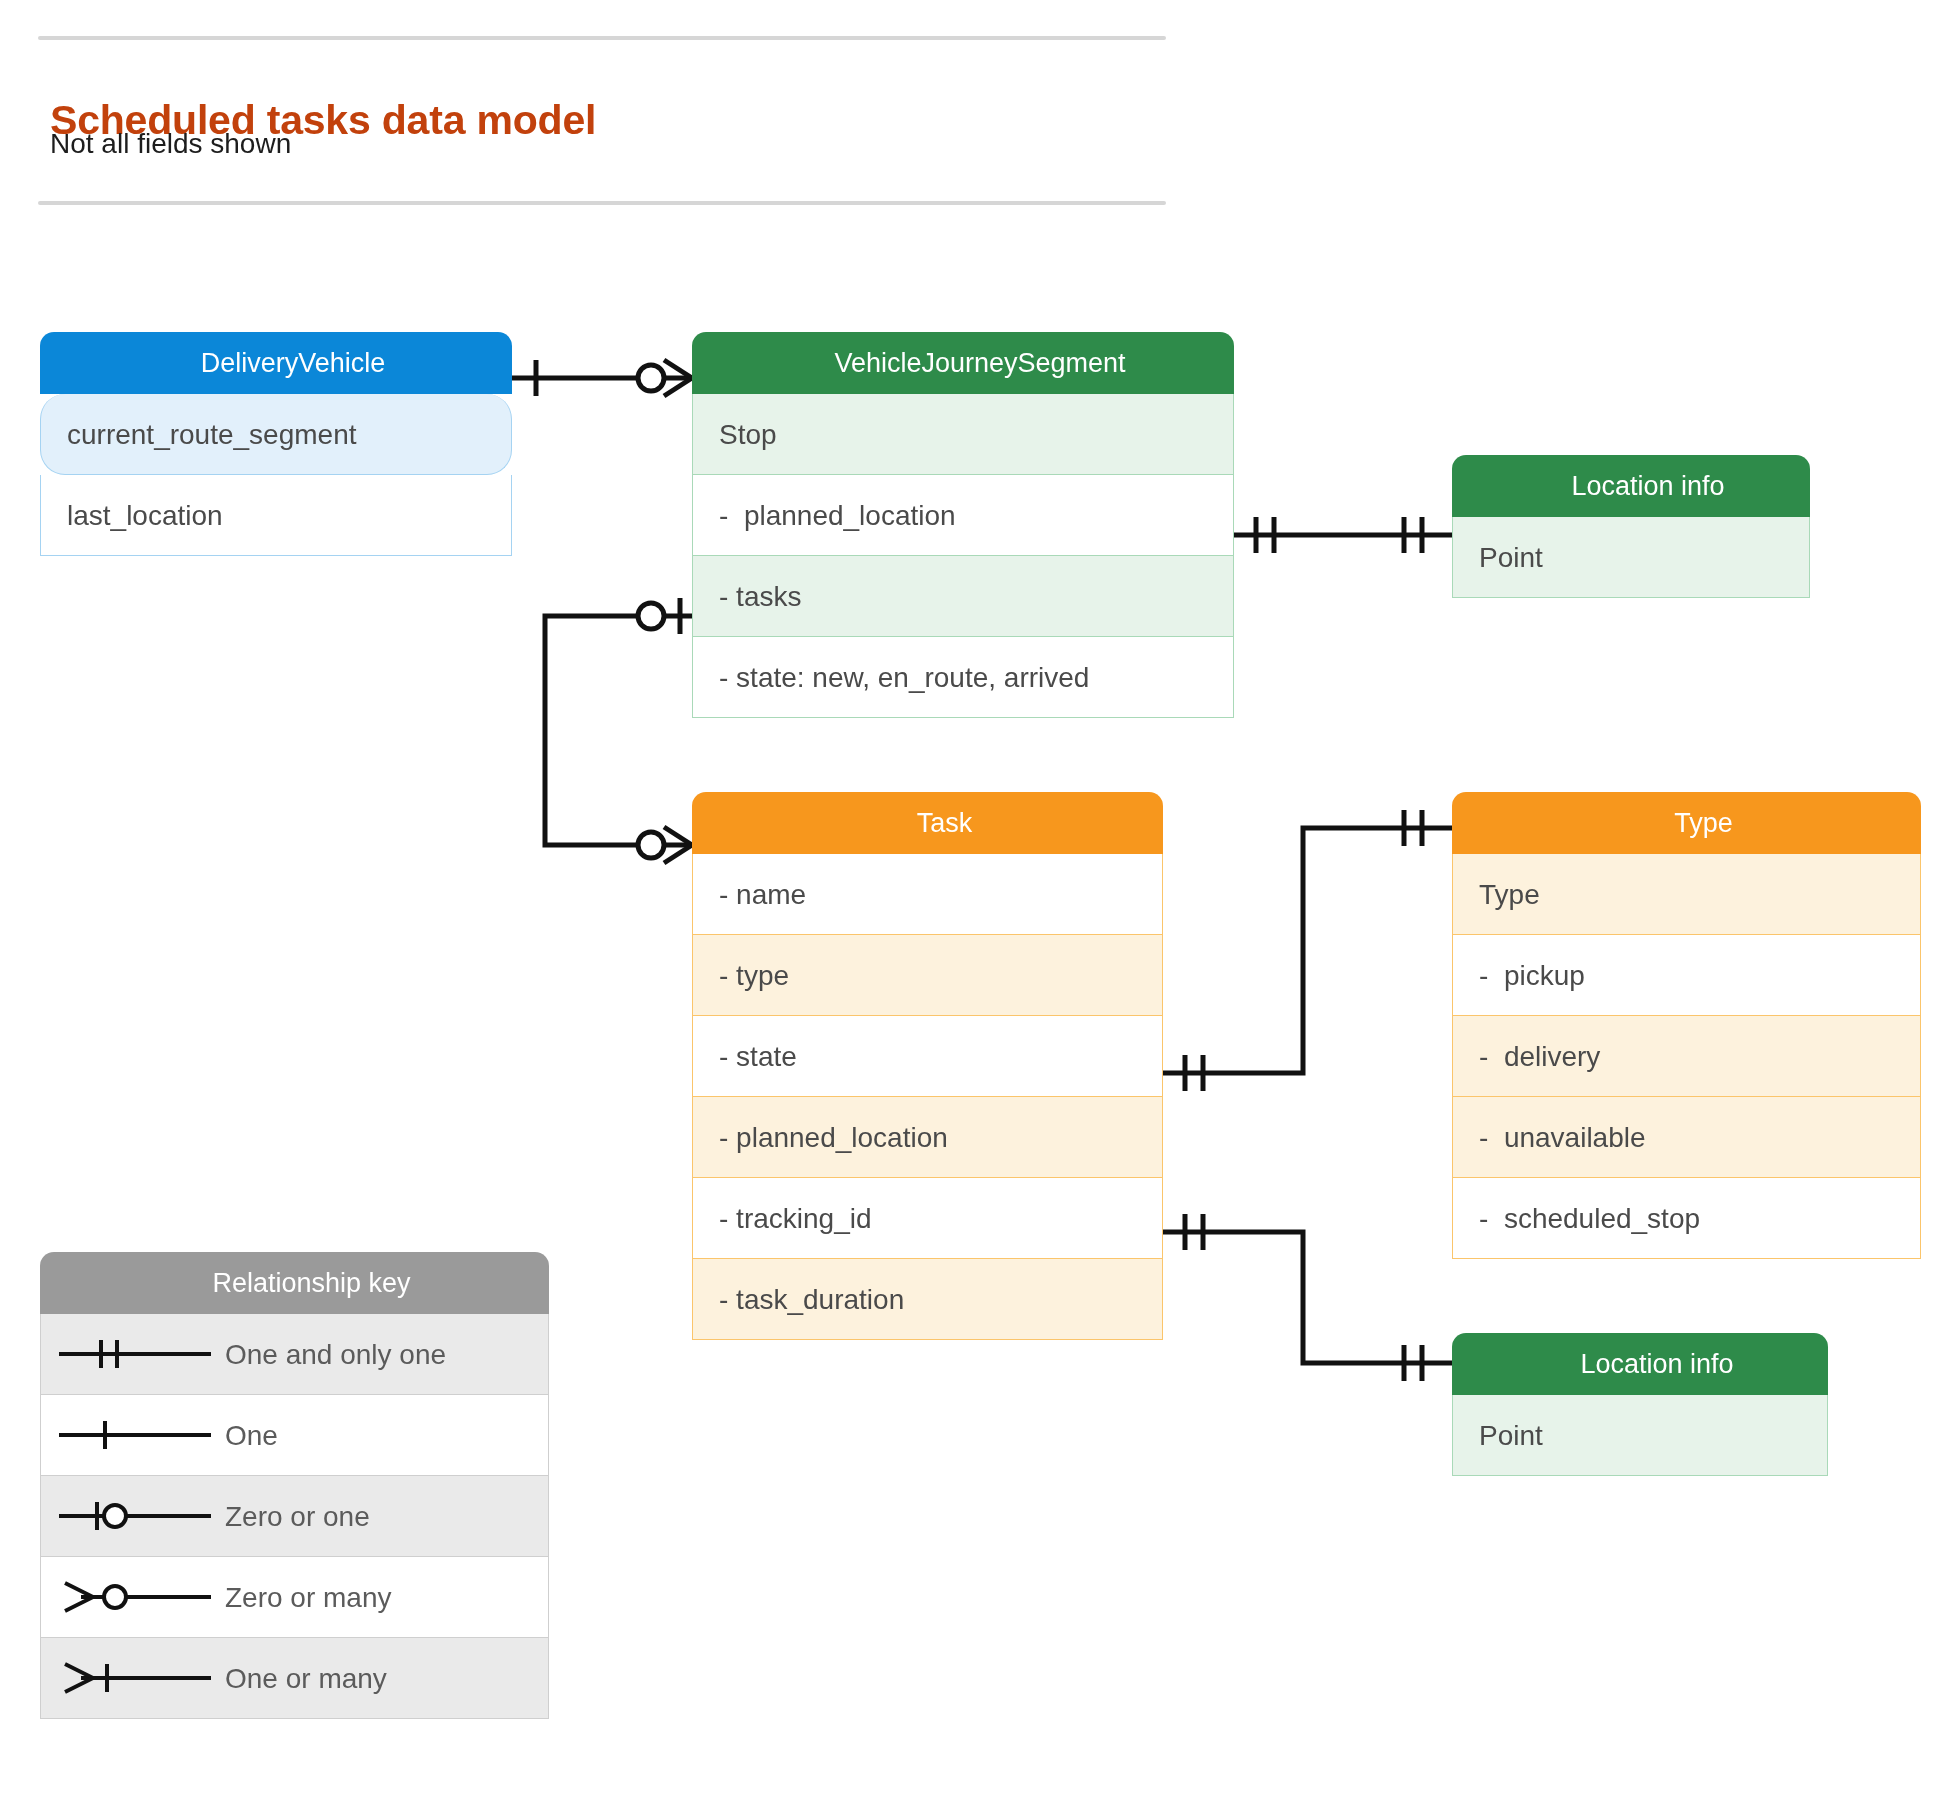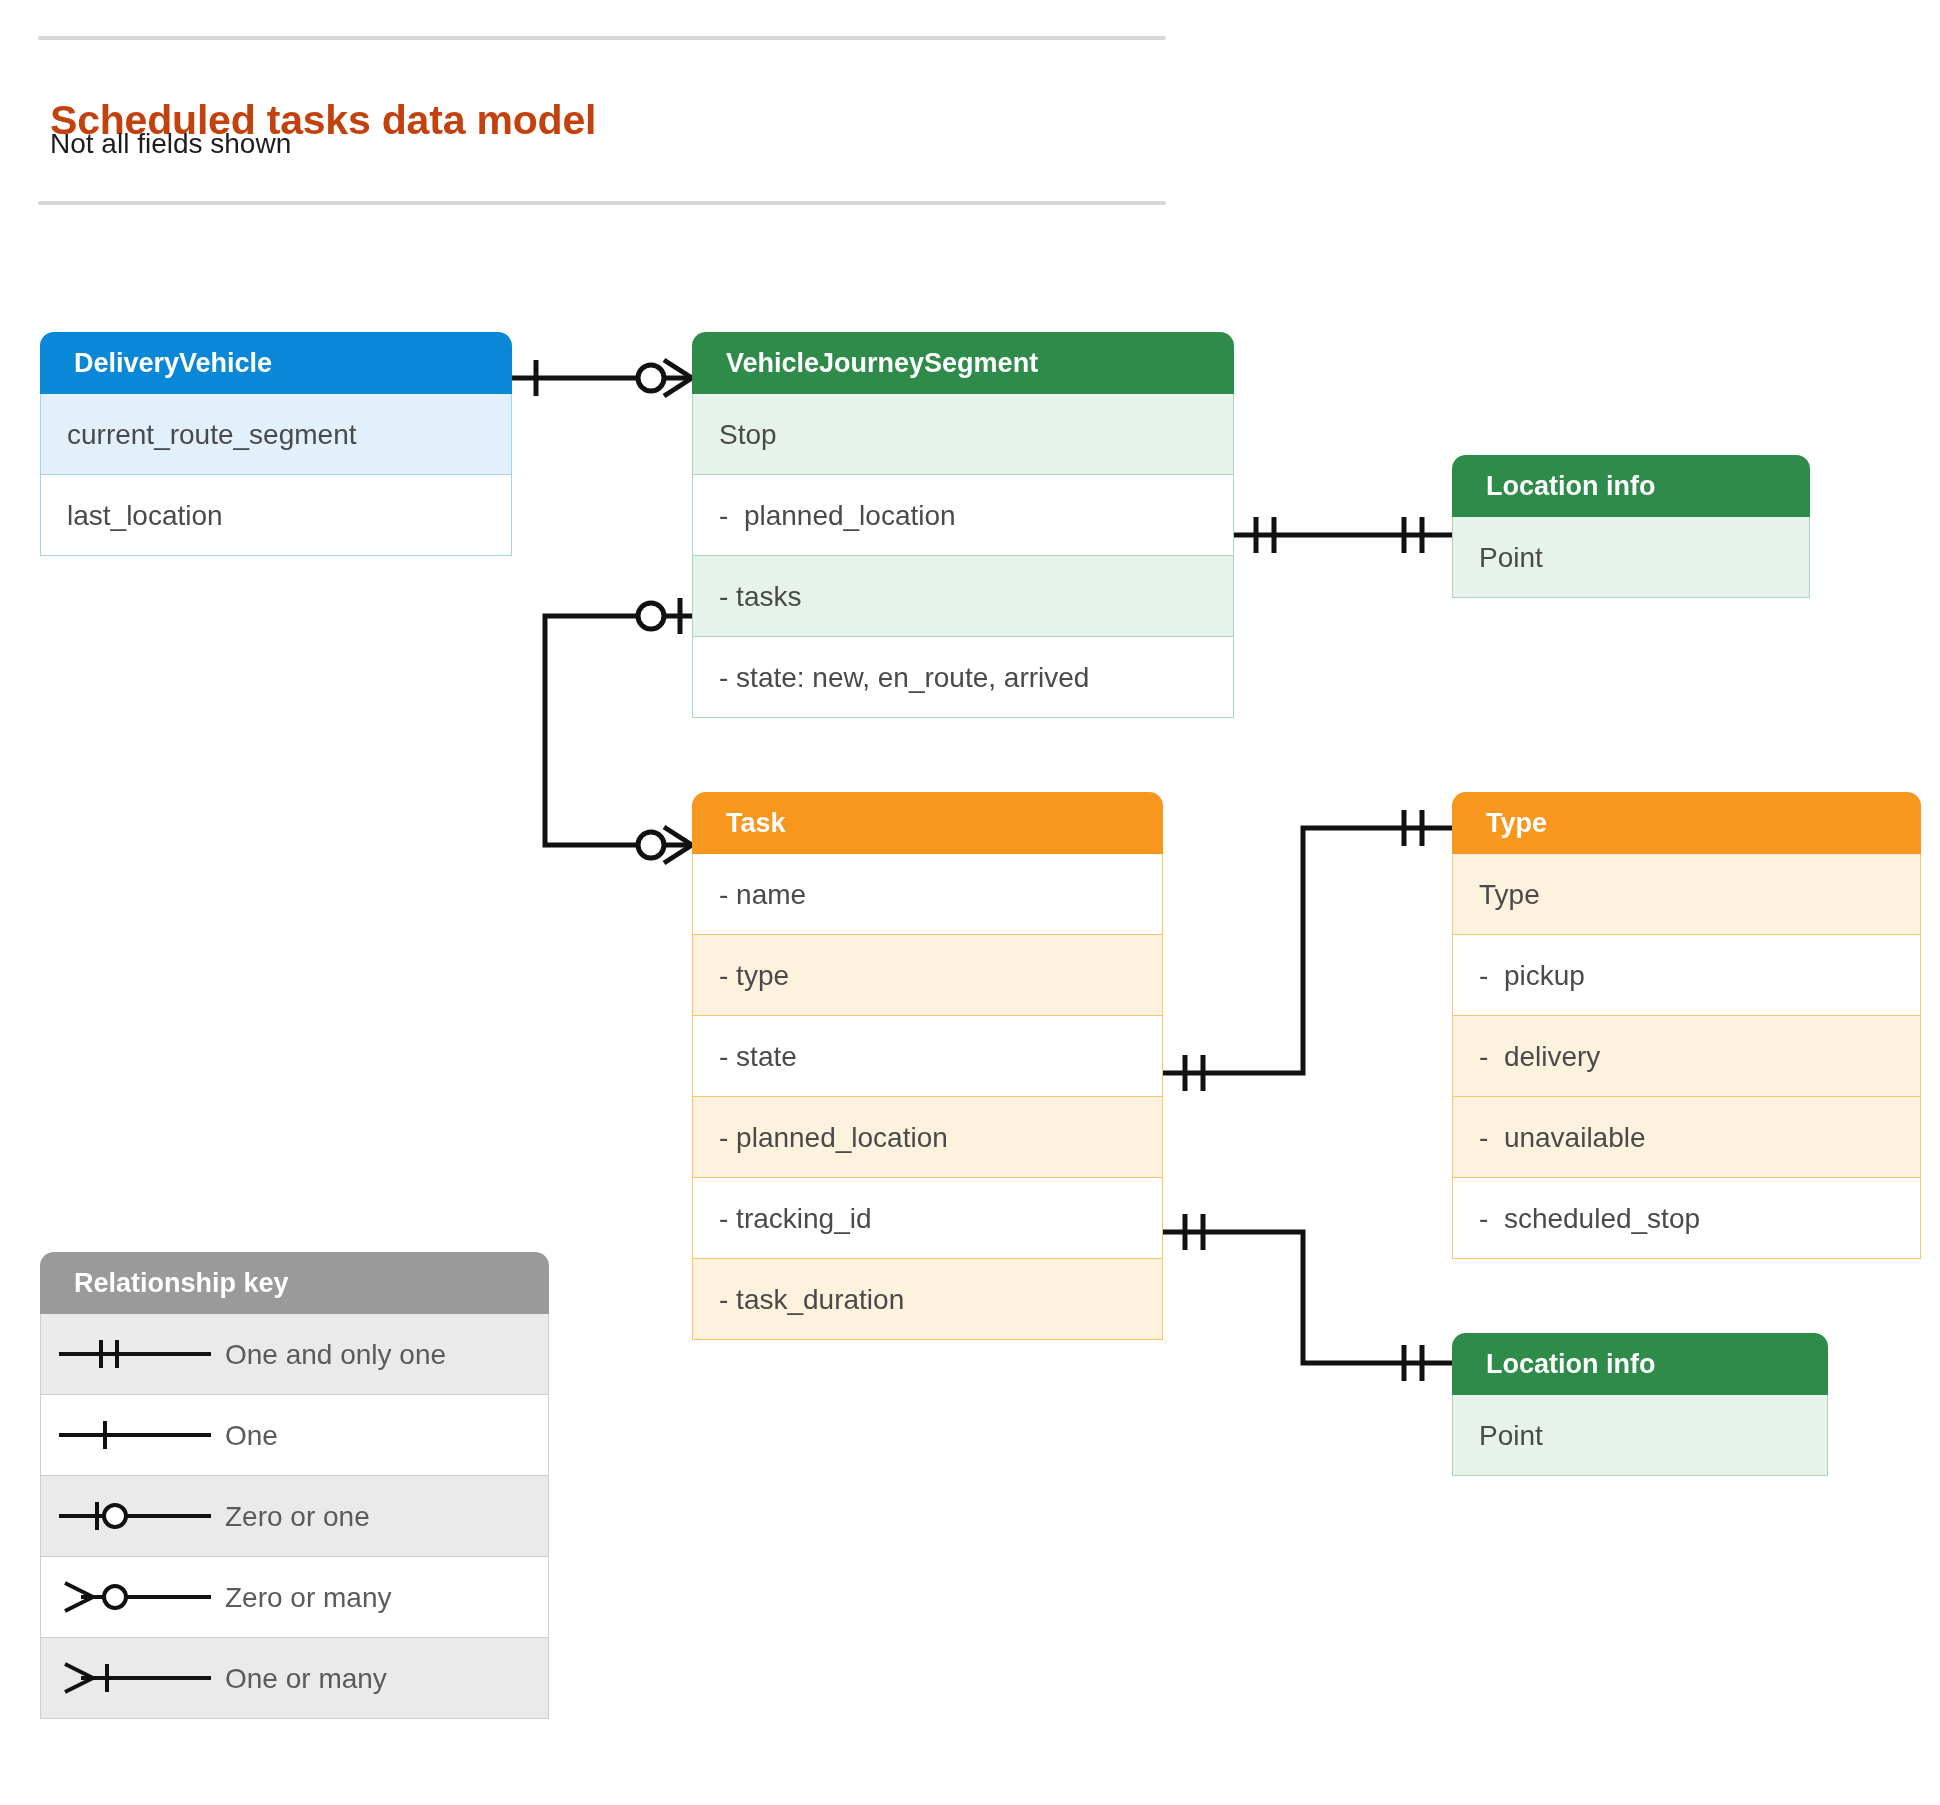--- a/index.html
+++ b/index.html
@@ -54,45 +54,45 @@
 
   
   .entity {
     position: absolute;
     box-sizing: border-box;
   }
   .entity .hdr {
     box-sizing: border-box;
     height: 62px;
     line-height: 62px;
-    text-align: left;
+    text-align: center;
     color: #ffffff;
     font-size: 27px;
-    font-weight: 700;
+    font-weight: 400;
     border-radius: 14px 14px 0 0;
     white-space: nowrap;
     overflow: hidden;
     padding-left: 34px;
   }
   .entity .row {
     box-sizing: border-box;
     height: 81px;
     line-height: 81px;
     padding-left: 26px;
     font-size: 28px;
     color: #4a4a4a;
     white-space: pre;
     overflow: hidden;
   }
   .entity .row:last-child { border-bottom-width: 1px; }
 
   
   .t-blue .hdr { background: #0b87d8; }
   .t-blue .row { border: 1px solid #a5d3f2; border-top: none; }
-  .t-blue .row.alt  { background: #e2f0fb; }
+  .t-blue .row.alt  { background: #e2f0fb; border-radius: 25px; }
   .t-blue .row.plain{ background: #ffffff; }
 
   
   .t-green .hdr { background: #2e8b4a; }
   .t-green .row { border: 1px solid #a9d9b8; border-top: none; }
   .t-green .row.alt  { background: #e7f3ea; }
   .t-green .row.plain{ background: #ffffff; }
 
   
   .t-orange .hdr { background: #f7971d; }

